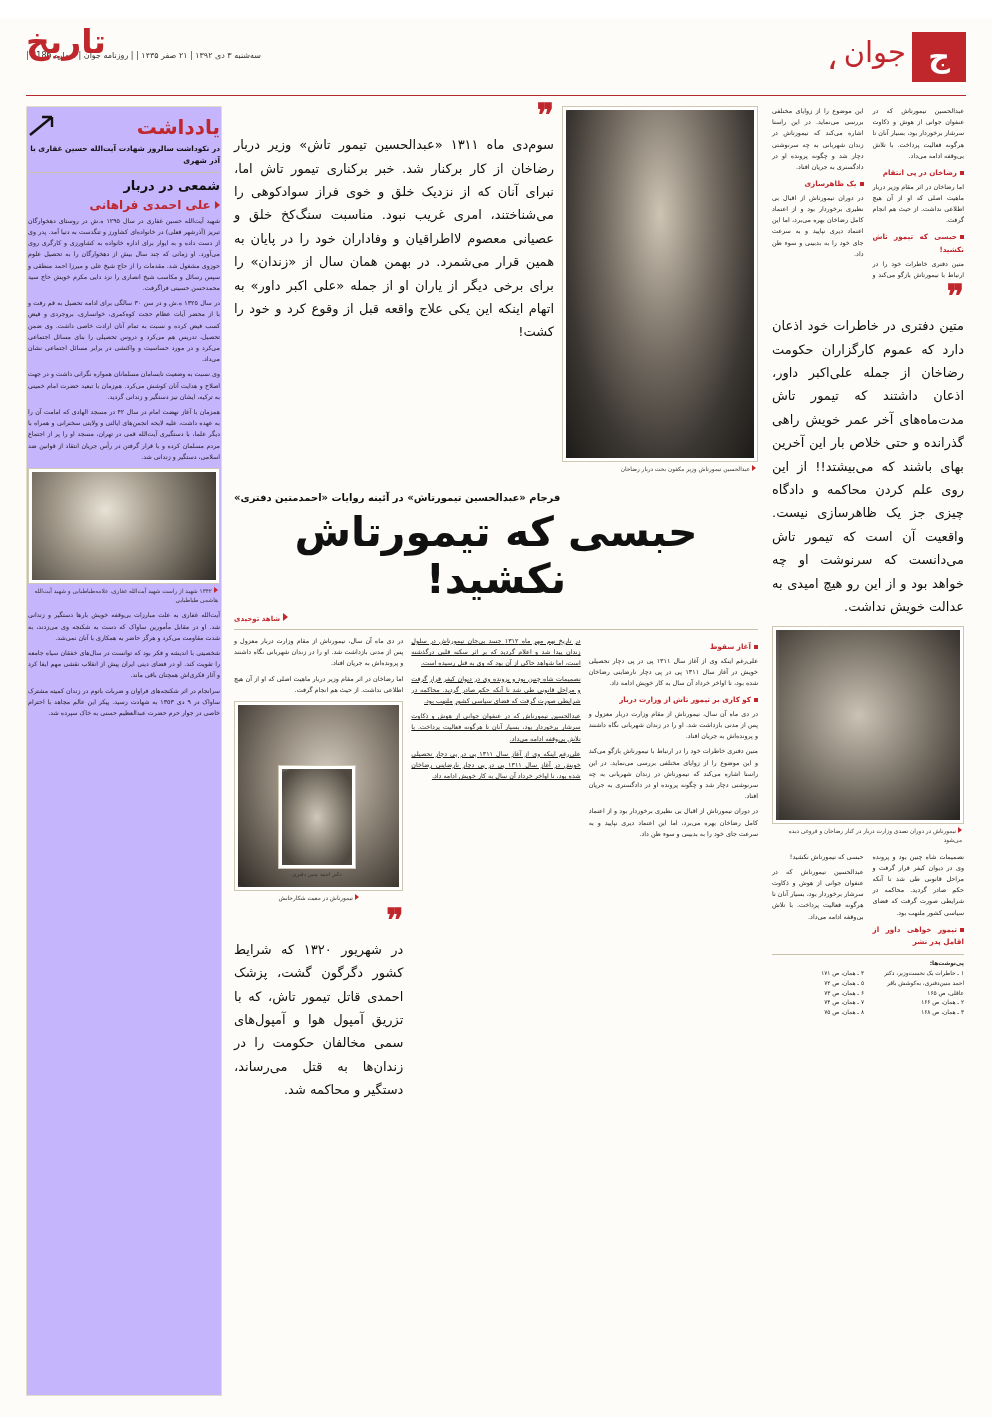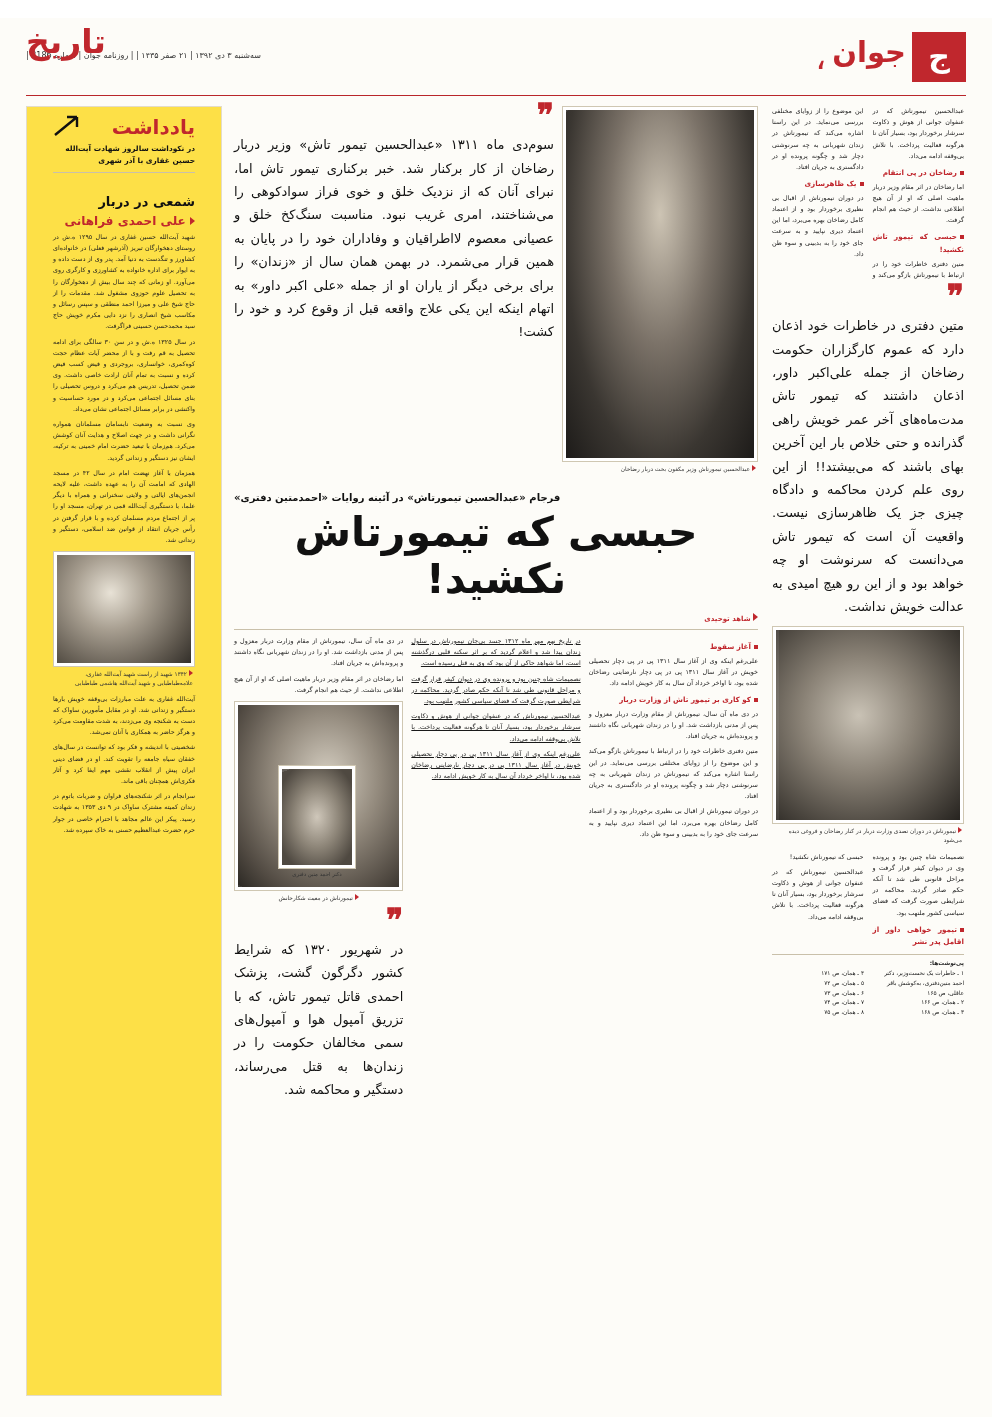--- a/index.html
+++ b/index.html
@@ -48,21 +48,21 @@
     align-items: center;
     justify-content: center;
     font-size: 30px;
     font-weight: bold;
     letter-spacing: -1px;
   }
 
   .logo-word {
     color: #c0272d;
     font-size: 29px;
-    font-weight: bold;
+    font-weight: normal;
     padding: 6px 6px 0 6px;
     line-height: 1;
   }
 
   .logo-dot {
     color: #c0272d;
     font-size: 34px;
     line-height: 1;
     padding-top: 8px;
   }
@@ -102,22 +102,22 @@
     display: flex;
     flex-direction: row;
     margin: 10px 26px 0 26px;
     height: 1290px;
     gap: 8px;
   }
 
   
   .left-rail {
     width: 196px;
-    background: #fde047;
-    padding: 10px 26px;
+    background: #c4b5fd;
+    padding: 10px 1px;
     border: 1px solid #e3dcc9;
     order: 3;
   }
 
   .main-col {
     flex: 1;
     display: flex;
     flex-direction: column;
     order: 2;
     padding: 0 4px;
@@ -178,21 +178,21 @@
     margin-top: -2px;
   }
 
   .sidebar-deck {
     font-size: 7.4px;
     font-weight: bold;
     line-height: 1.6;
     color: #111;
     border-bottom: 1px solid #c9c0aa;
     padding-bottom: 5px;
-    margin-bottom: 21px;
+    margin-bottom: 5px;
   }
 
   .sidebar-title {
     font-size: 13px;
     font-weight: bold;
     color: #111;
     margin-bottom: 5px;
   }
 
   .sidebar-byline {
@@ -228,21 +228,21 @@
     text-align: center;
     line-height: 1.15;
     margin: 2px 0 10px 0;
     letter-spacing: -1px;
   }
 
   .byline {
     font-size: 7px;
     color: #c0272d;
     font-weight: bold;
-    text-align: right;
+    text-align: left;
     margin-bottom: 4px;
   }
 
   
   .photo-frame {
     border: 1px solid #cfc7b2;
     padding: 3px;
     background: #fff;
   }
 
@@ -442,21 +442,21 @@
         <div class="kicker-line">فرجام «عبدالحسین تیمورتاش» در آئینه روایات «احمدمتین دفتری»</div>
         <div class="headline">حبسی که تیمورتاش نکشید!</div>
         <div class="byline">
           <span class="tiny-red-tri"></span>
           <span>شاهد توحیدی</span>
         </div>
       </div>
 
       <div style="border-top:1px solid #c9c0aa; margin:2px 0 6px 0;"></div>
 
-      <div style="display:flex; gap:8px;justify-content:flex-end;">
+      <div style="display:flex; gap:8px;">
 
         <div style="flex:1;" class="body-text">
           <span class="sub-head"><span class="red-sq"></span>آغاز سقوط</span>
           <p>علی‌رغم اینکه وی از آغاز سال ۱۳۱۱ پی در پی دچار تحصیلی خویش در آغاز سال ۱۳۱۱ پی در پی دچار نارضایتی رضاخان شده بود، تا اواخر خرداد آن سال به کار خویش ادامه داد.</p>
           <span class="sub-head"><span class="red-sq"></span>کو کاری بر تیمور تاش از وزارت دربار</span>
           <p>در دی ماه آن سال، تیمورتاش از مقام وزارت دربار معزول و پس از مدتی بازداشت شد. او را در زندان شهربانی نگاه داشتند و پرونده‌اش به جریان افتاد.</p>
           <p>متین دفتری خاطرات خود را در ارتباط با تیمورتاش بازگو می‌کند و این موضوع را از زوایای مختلفی بررسی می‌نماید. در این راستا اشاره می‌کند که تیمورتاش در زندان شهربانی به چه سرنوشتی دچار شد و چگونه پرونده او در دادگستری به جریان افتاد.</p>
           <p>در دوران تیمورتاش از اقبال بی نظیری برخوردار بود و از اعتماد کامل رضاخان بهره می‌برد، اما این اعتماد دیری نپایید و به سرعت جای خود را به بدبینی و سوء ظن داد.</p>
         </div>
 

